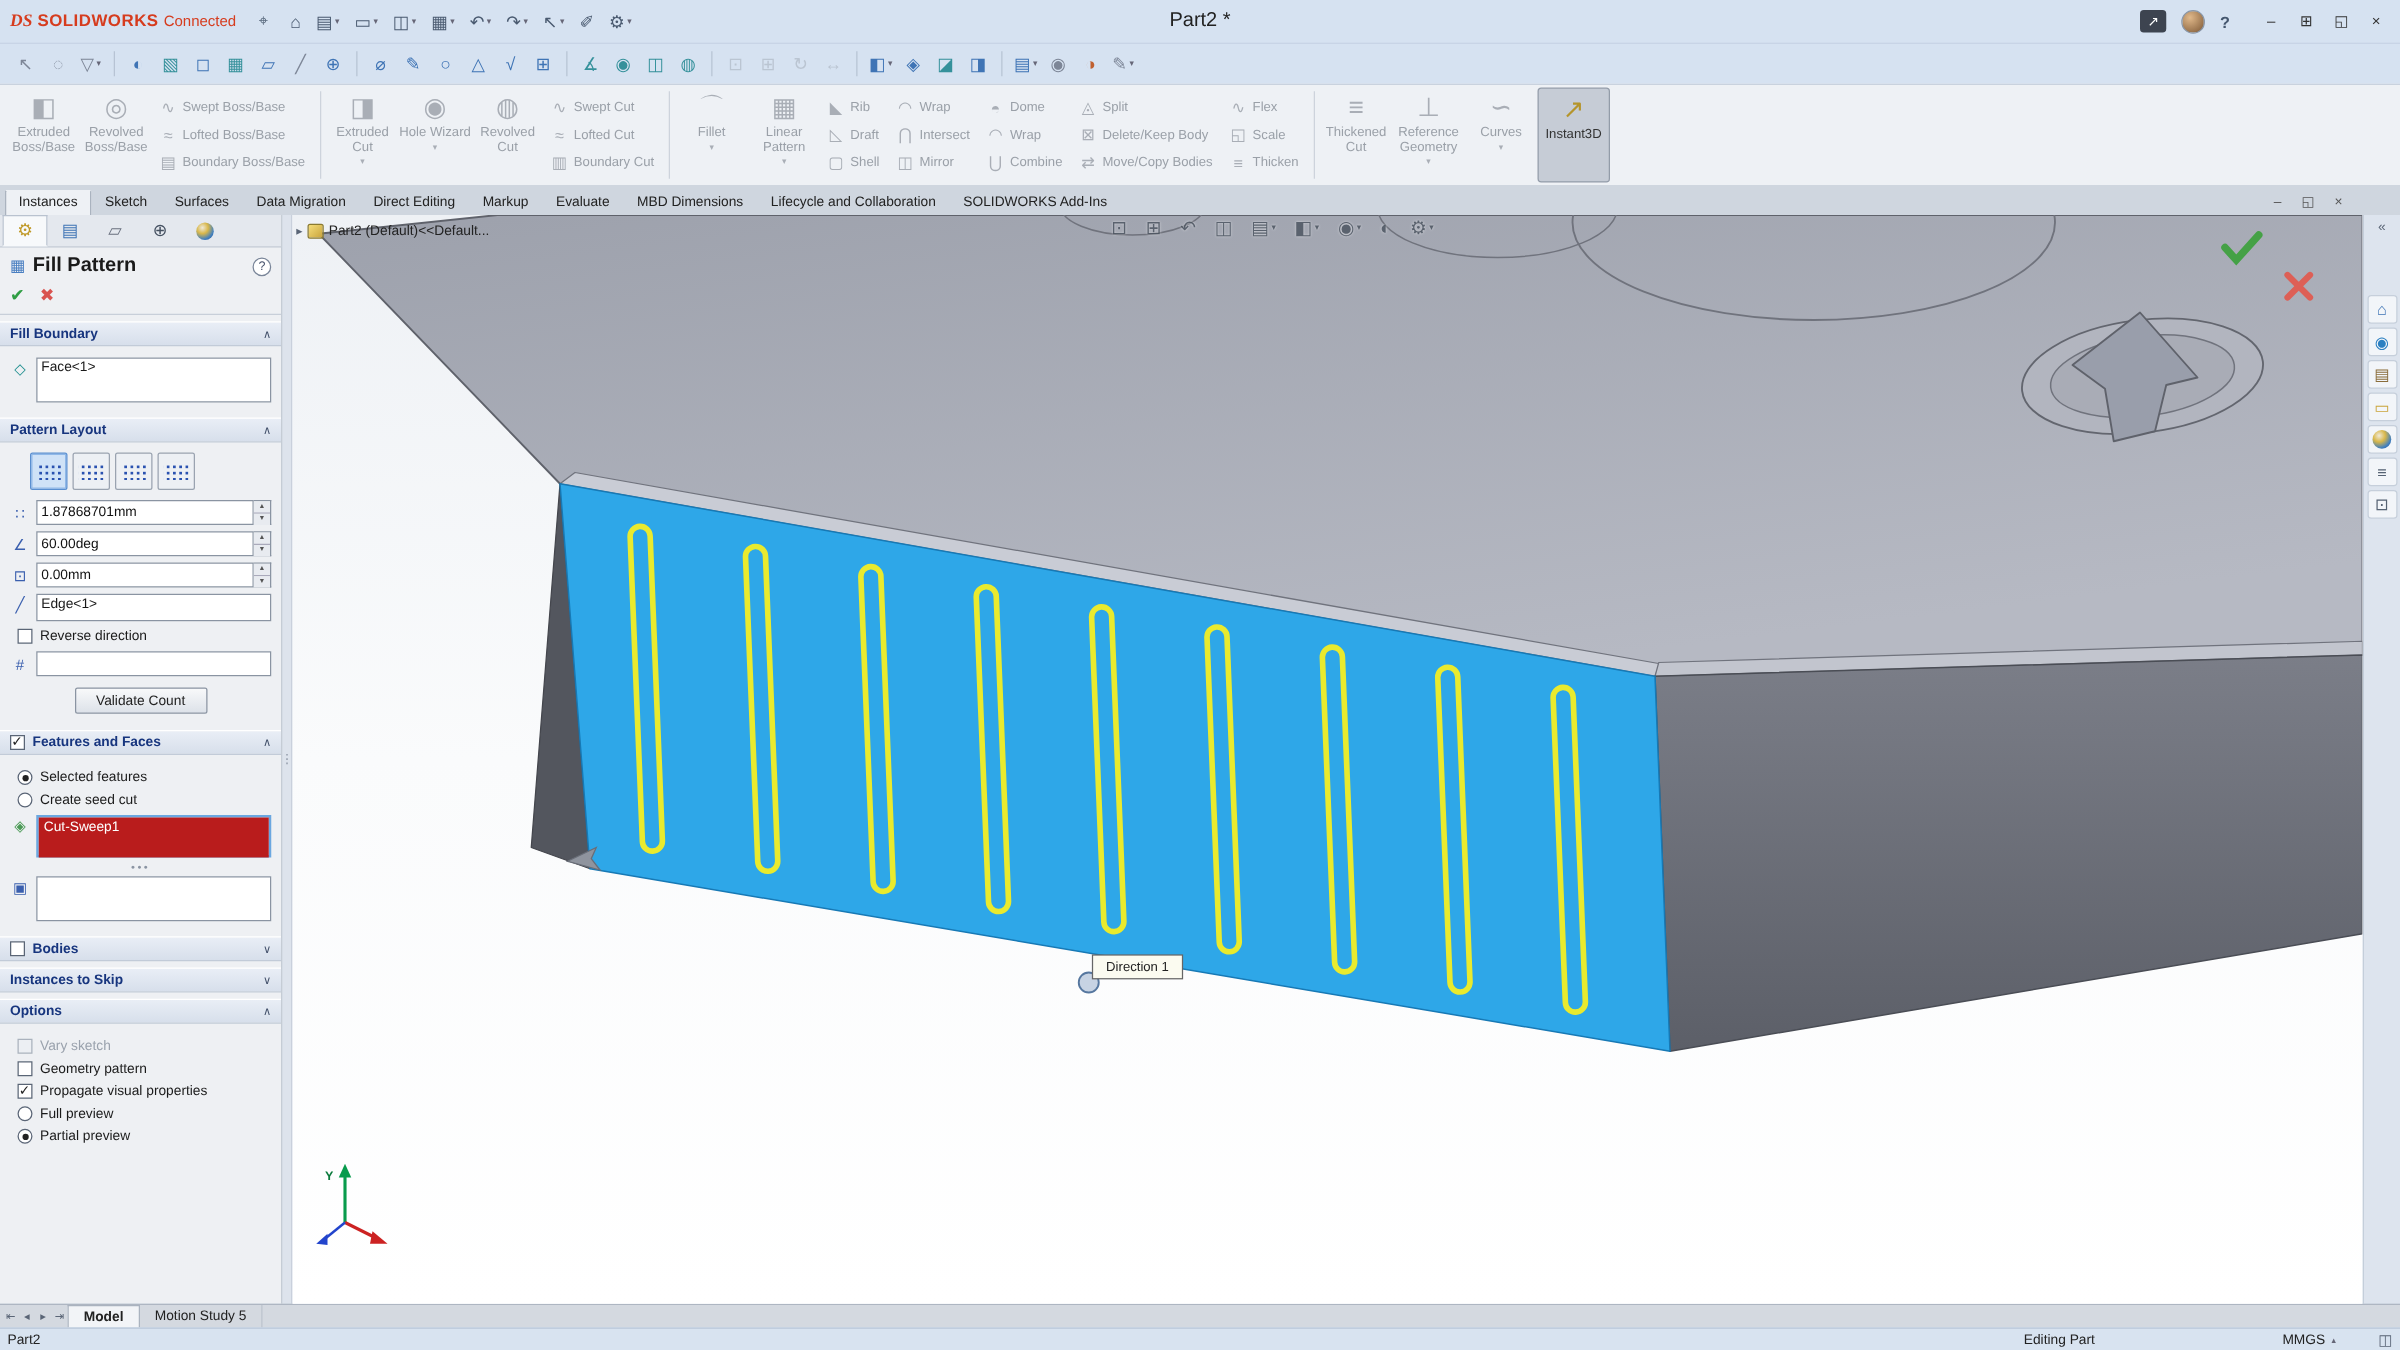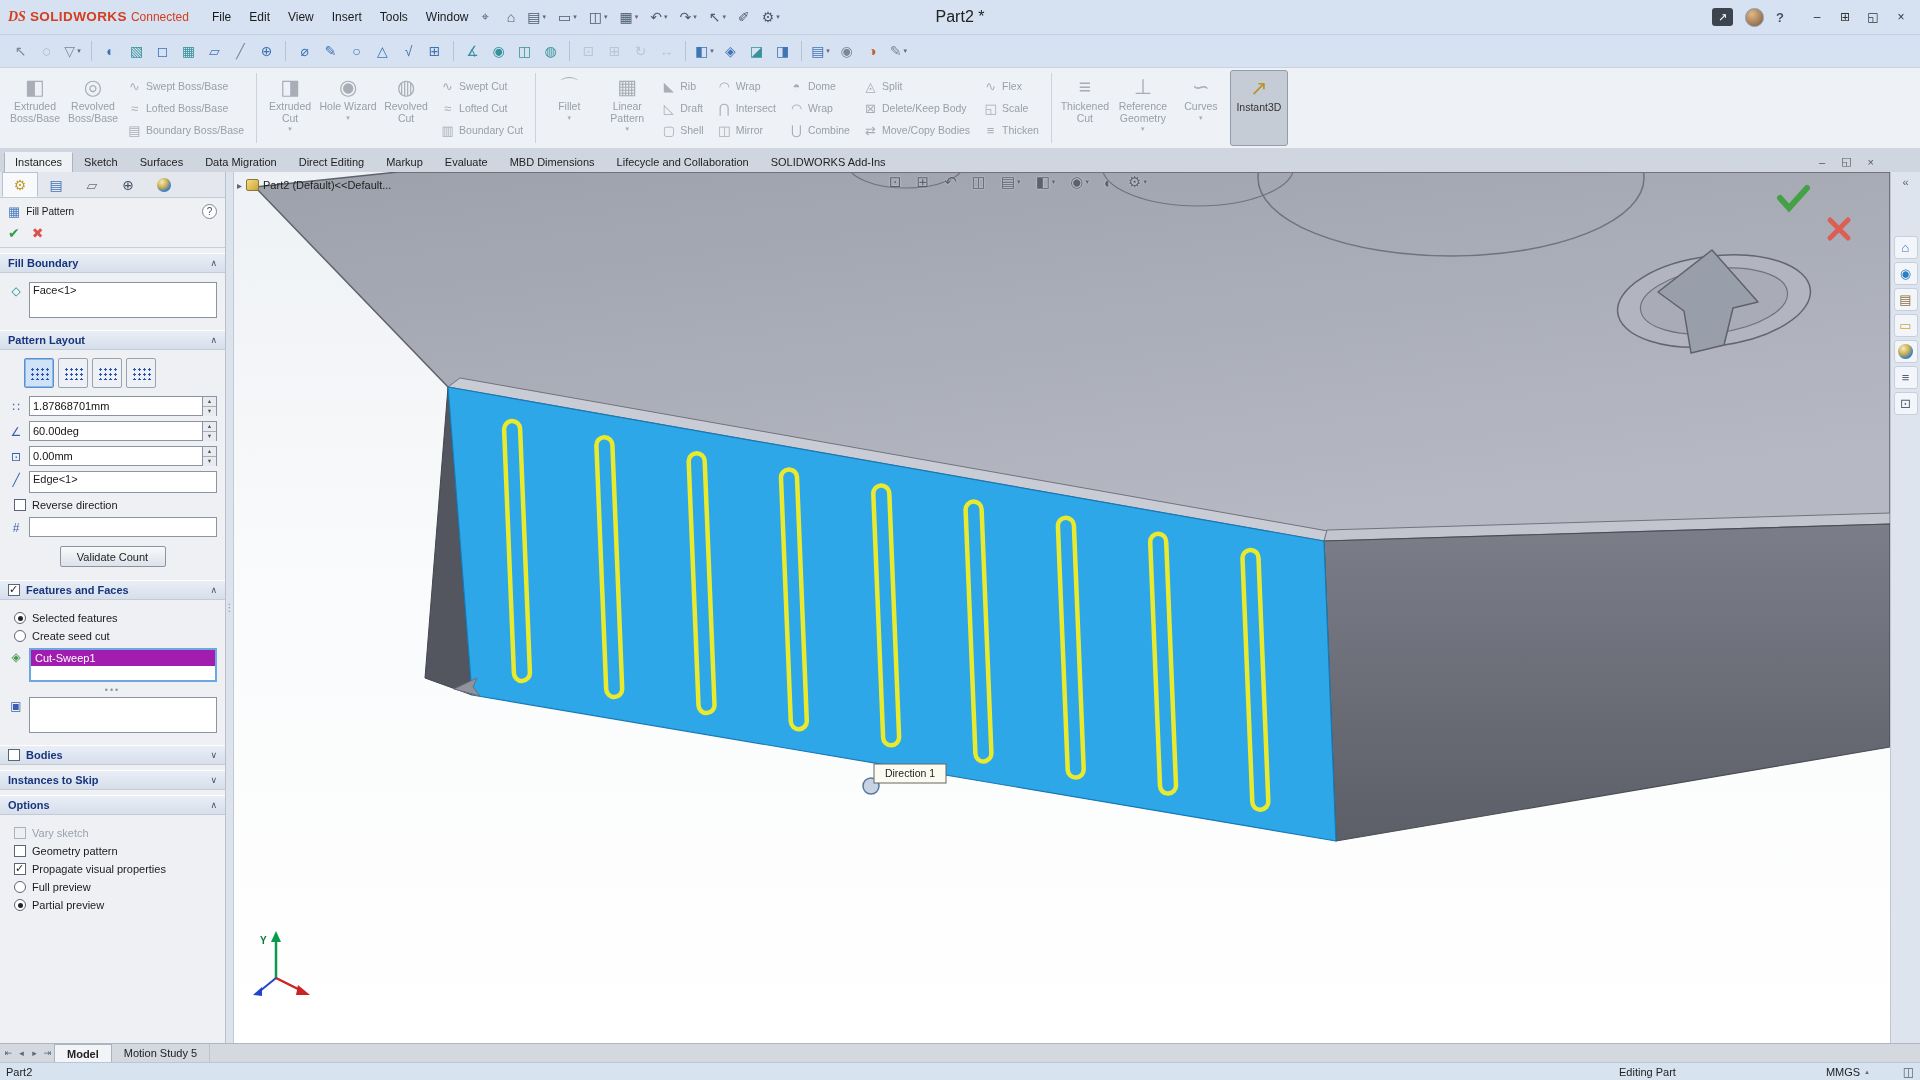--- a/index.html
+++ b/index.html
@@ -56,37 +56,37 @@
 #main{flex:1;display:flex;min-height:0}
 
 
 #pm{width:226px;background:#eef0f3;border-right:1px solid #b8c0cc;display:flex;flex-direction:column;overflow:hidden}
 .pm-tabs{height:26px;background:#e4e8ee;border-bottom:1px solid #c5ccd6;display:flex;align-items:stretch;padding-left:2px;flex:0 0 auto}
 .pmtab{flex:0 0 36px;display:flex;align-items:center;justify-content:center;font-size:14px}
 .pmtab.active{background:#f7f9fb;border:1px solid #b9c2cf;border-bottom-color:#f7f9fb}
 .ball{width:14px;height:14px;border-radius:50%;background:radial-gradient(circle at 35% 30%,#efe9d8,#d8b74a 35%,#3f7fc1 70%,#28456e)}
 .pm-title-row{display:flex;align-items:center;gap:6px;padding:6px 8px 4px}
 .pm-fp-icon{font-size:13px;color:#4a7fc1}
-.pm-title{font-weight:normal;font-size:10px}
+.pm-title{font-weight:bold;font-size:16px}
 .pm-help{margin-left:auto;width:15px;height:15px;border:1px solid #7a8699;border-radius:50%;font-size:10px;display:flex;align-items:center;justify-content:center;color:#44506a;background:#fff}
 .pm-confirm{display:flex;gap:12px;padding:2px 8px 6px;border-bottom:1px solid #c8cfd9;flex:0 0 auto}
 .ok{color:#2f9e44;font-size:14px;font-weight:bold}
 .cancel{color:#d9534f;font-size:14px;font-weight:bold}
 .pm-body{flex:1;overflow:hidden;padding-bottom:4px}
 section{margin-top:5px}
 .sec-head{display:flex;align-items:center;background:linear-gradient(#e9eef6,#d7dfeb);border-top:1px solid #fff;border-bottom:1px solid #c2cbd8;padding:3px 8px;color:#17357e;font-weight:bold;font-size:11px;gap:6px}
 .sec-head .chev{margin-left:auto;color:#42506a;font-size:9px;font-weight:normal}
 .sec-body{padding:6px 8px 4px}
 .sel-row{display:flex;align-items:flex-start;gap:5px;margin:3px 0}
 .fld-icon{width:16px;text-align:center;font-size:12px;flex:0 0 16px;margin-top:2px}
 .teal{color:#1f8f8f}.blue{color:#3a5fae}.green{color:#4a9a55}
 .sel-box{flex:1;background:#fff;border:1px solid #8a94a2;min-height:22px;font-size:11px;padding:1px 3px}
 .sel-box.tall{height:36px}
 .sel-box.focus{border:2px solid #6ba7e0;padding:0;height:34px}
-.sel-item{background:#a21caf;color:#fff;padding:1px 4px;height:16px;line-height:14px}
+.sel-item{background:#b91c1c;color:#fff;padding:1px 4px;height:32px;line-height:14px}
 .layout-btns{display:flex;gap:4px;margin:2px 0 8px 16px}
 .laybtn{width:30px;height:30px;border:1px solid #9aa3b0;background:#edf0f4;display:flex;align-items:center;justify-content:center;border-radius:2px}
 .laybtn.active{background:#cfe2f7;border-color:#5a8fd0;box-shadow:inset 0 0 0 1px #8fb8e8}
 .dots{width:20px;height:14px;background-image:radial-gradient(circle,#2a52b0 1.2px,transparent 1.3px);background-size:5px 5px;background-position:1px 1px}
 .num-row{display:flex;align-items:center;gap:5px;margin:5px 0}
 .num-row input{flex:1;height:20px;border:1px solid #8a94a2;font-size:11px;padding:0 3px;font-family:inherit;background:#fff;color:#111;min-width:0}
 .spin{width:14px;height:20px;display:flex;flex-direction:column;border:1px solid #8a94a2;border-left:none;margin-left:-5px}
 .spin span{flex:1;font-size:5.5px;line-height:9px;text-align:center;color:#555;background:#e8ebf0}
 .spin span:first-child{border-bottom:1px solid #aab}
 .err-input{flex:1;height:22px;border:1px solid #b8605a;background:var(--count-error-bg,#f0837c);font-size:11px;padding:0 3px;color:#7a2e2a;font-family:inherit;min-width:0}
@@ -135,21 +135,20 @@
 <body>
 
 <div id="app">
 
   <header id="titlebar">
     <div class="brand">
       <span class="ds">DS</span>
       <span class="sw">SOLIDWORKS</span>
       <span class="conn">Connected</span>
     </div>
-    <nav class="menubar"><span class="menu-item">File</span><span class="menu-item">Edit</span><span class="menu-item">View</span><span class="menu-item">Insert</span><span class="menu-item">Tools</span><span class="menu-item">Window</span></nav>
     <span class="pin">⌖</span>
     <div class="quickbar"><span class="qbtn">
           <span class="qglyph">⌂</span>
         </span><span class="qbtn">
           <span class="qglyph">▤</span>
           <span class="caret">▾</span>
         </span><span class="qbtn">
           <span class="qglyph">▭</span>
           <span class="caret">▾</span>
         </span><span class="qbtn">

